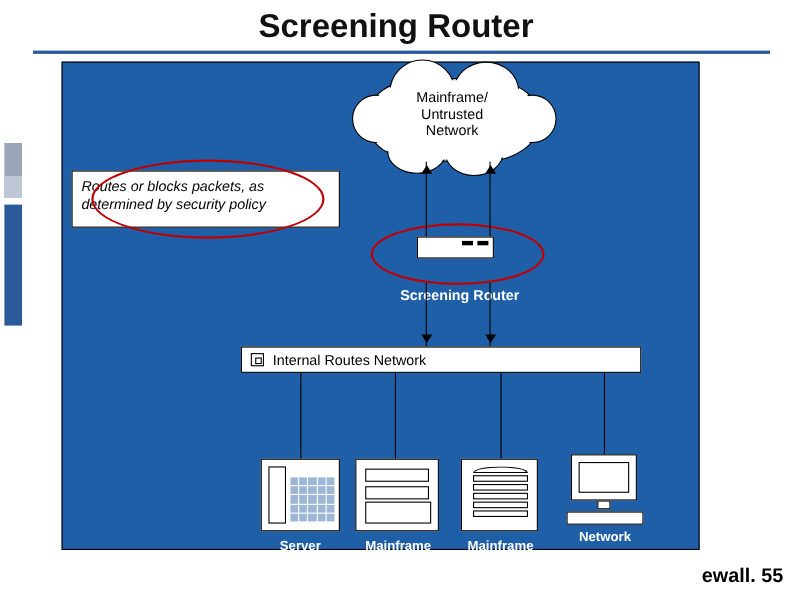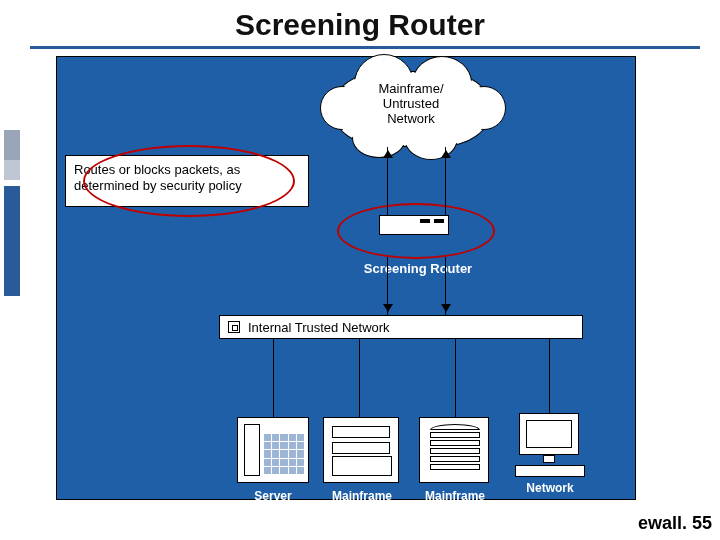--- a/index.html
+++ b/index.html
@@ -65,21 +65,21 @@
     text-align:center; font-size:13px; line-height:15px; color:#000;
   }
 
   
   .desc-box{
     position:absolute;
     left:8px; top:98px;
     width:244px; height:52px;
     background:#fff; border:1px solid #000;
     padding:6px 8px;
-    font-size:13px; line-height:16px; color:#000;
+    font-size:13px; line-height:16px; color:#000;font-style:italic;
   }
 
   
   .ellipse-outer{
     position:absolute;
     left:26px; top:88px;
     width:212px; height:72px;
     border:2px solid #c00000;
     border-radius:50%;
   }
@@ -206,21 +206,21 @@
   <div class="ellipse-router"></div>
   <div class="router-label">Screening Router</div>
 
   <div class="vline l-cloud-1"></div>
   <div class="vline l-cloud-2"></div>
   <div class="vline l-router-1"></div>
   <div class="vline l-router-2"></div>
 
   <div class="trusted-bar">
     <span class="plug"></span>
-    <span>Internal Trusted Network</span>
+    <span>Internal Routes Network</span>
   </div>
 
   <div class="vline l-dev a"></div>
   <div class="vline l-dev b"></div>
   <div class="vline l-dev c"></div>
   <div class="vline l-dev d"></div>
 
   <div class="dev server">
     <div class="server-grid">
         <span></span>

